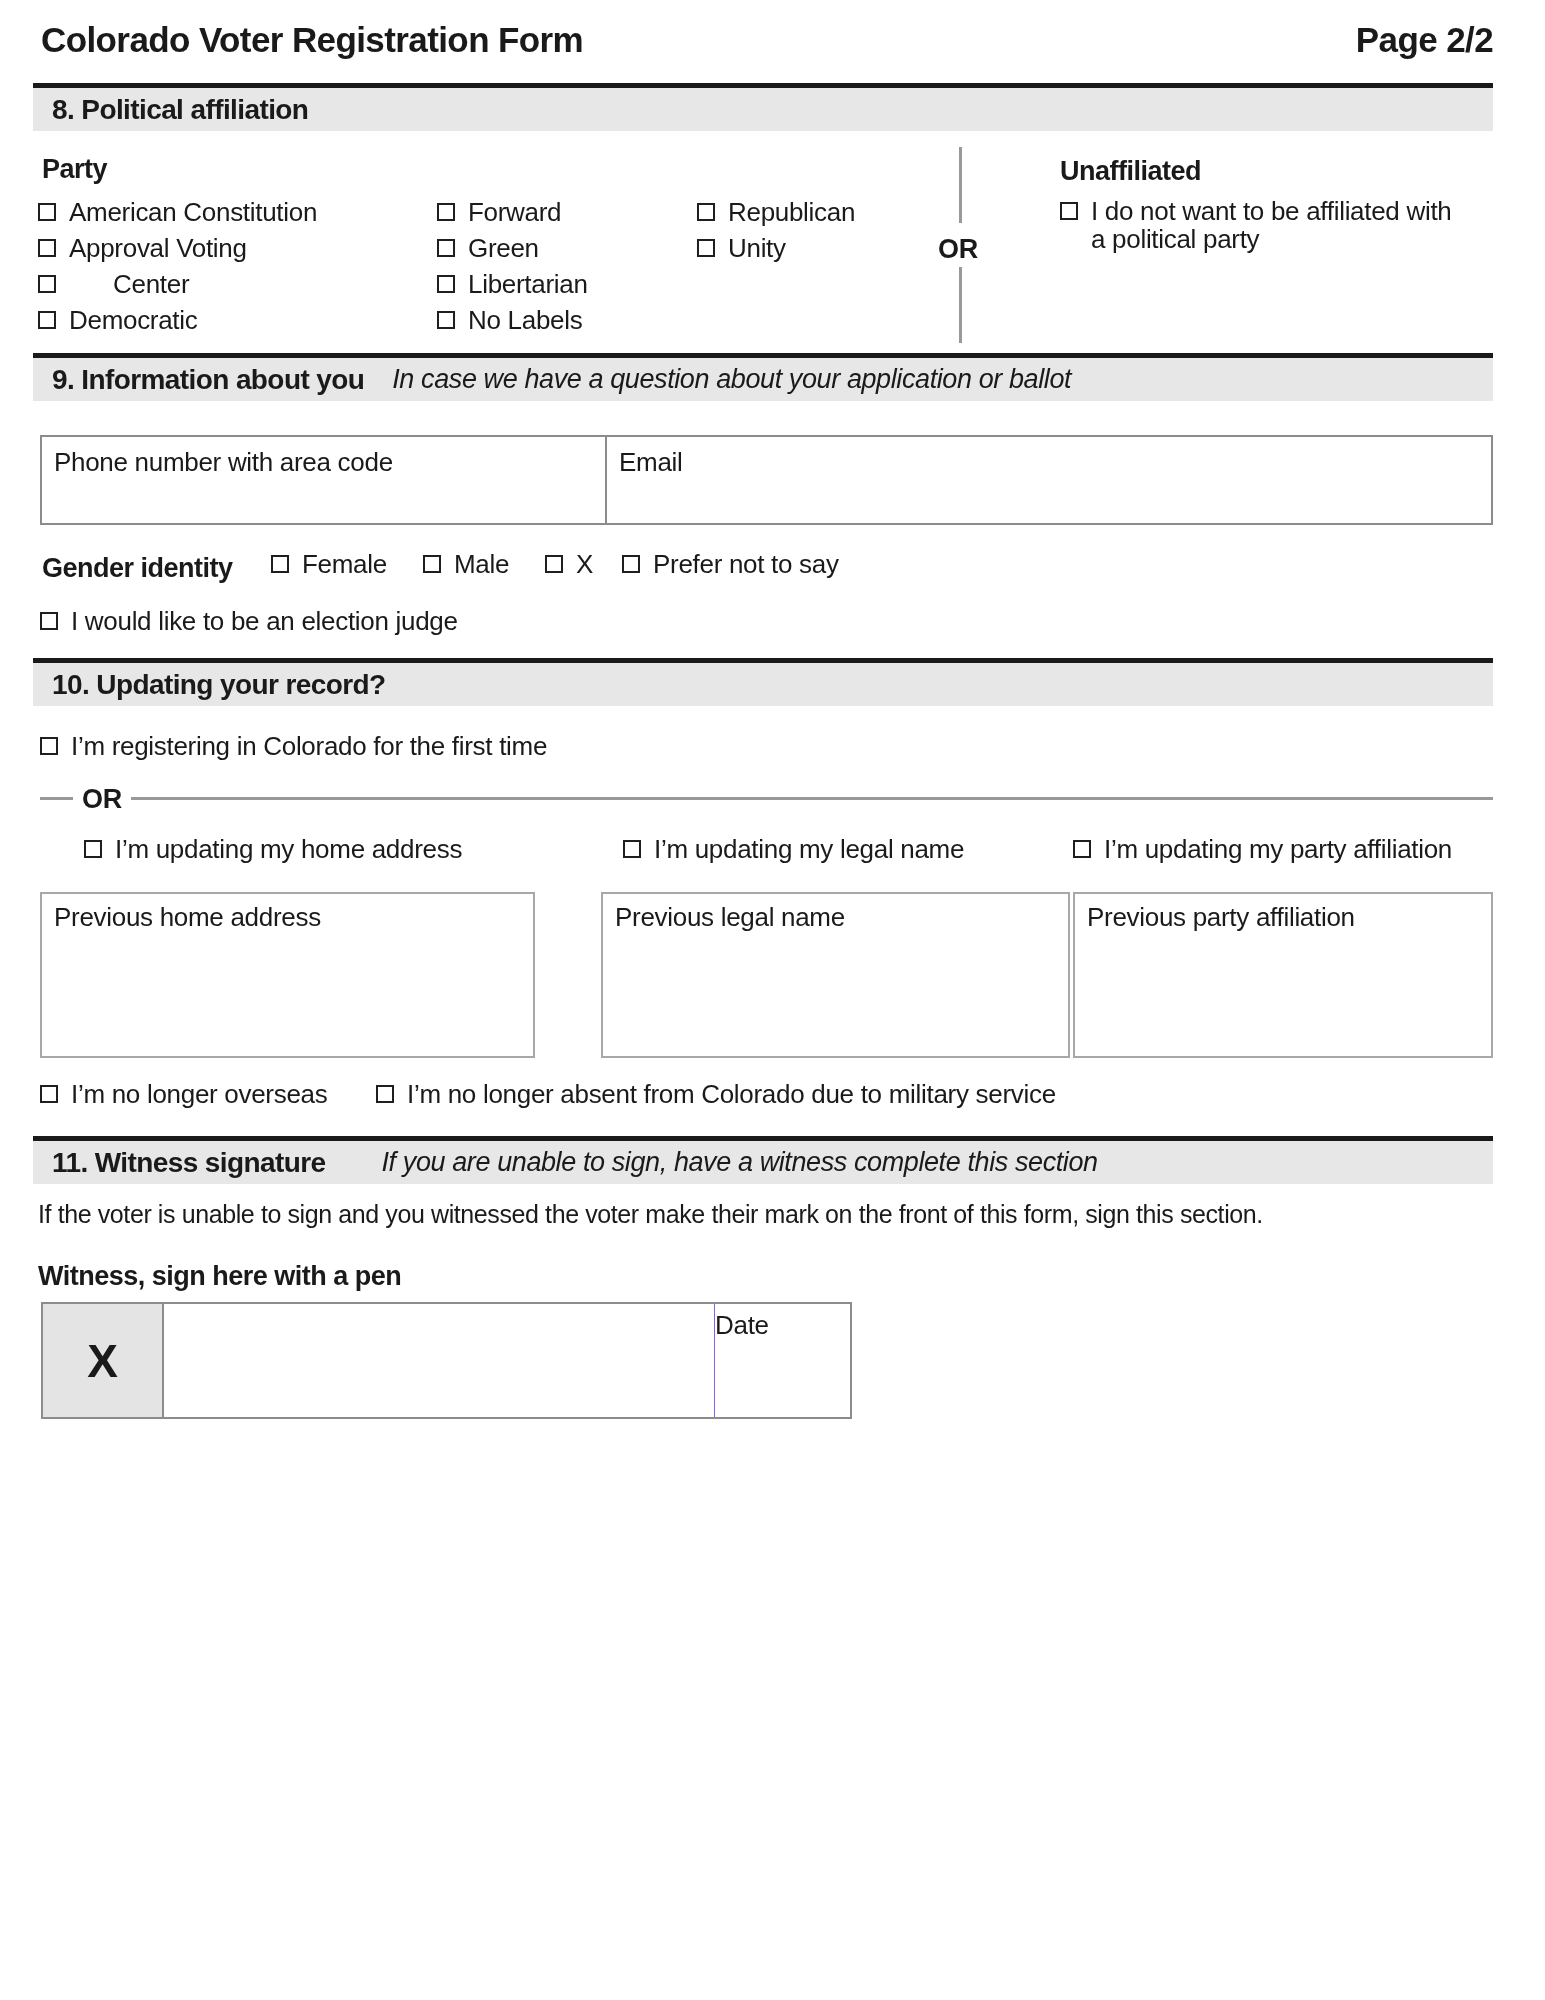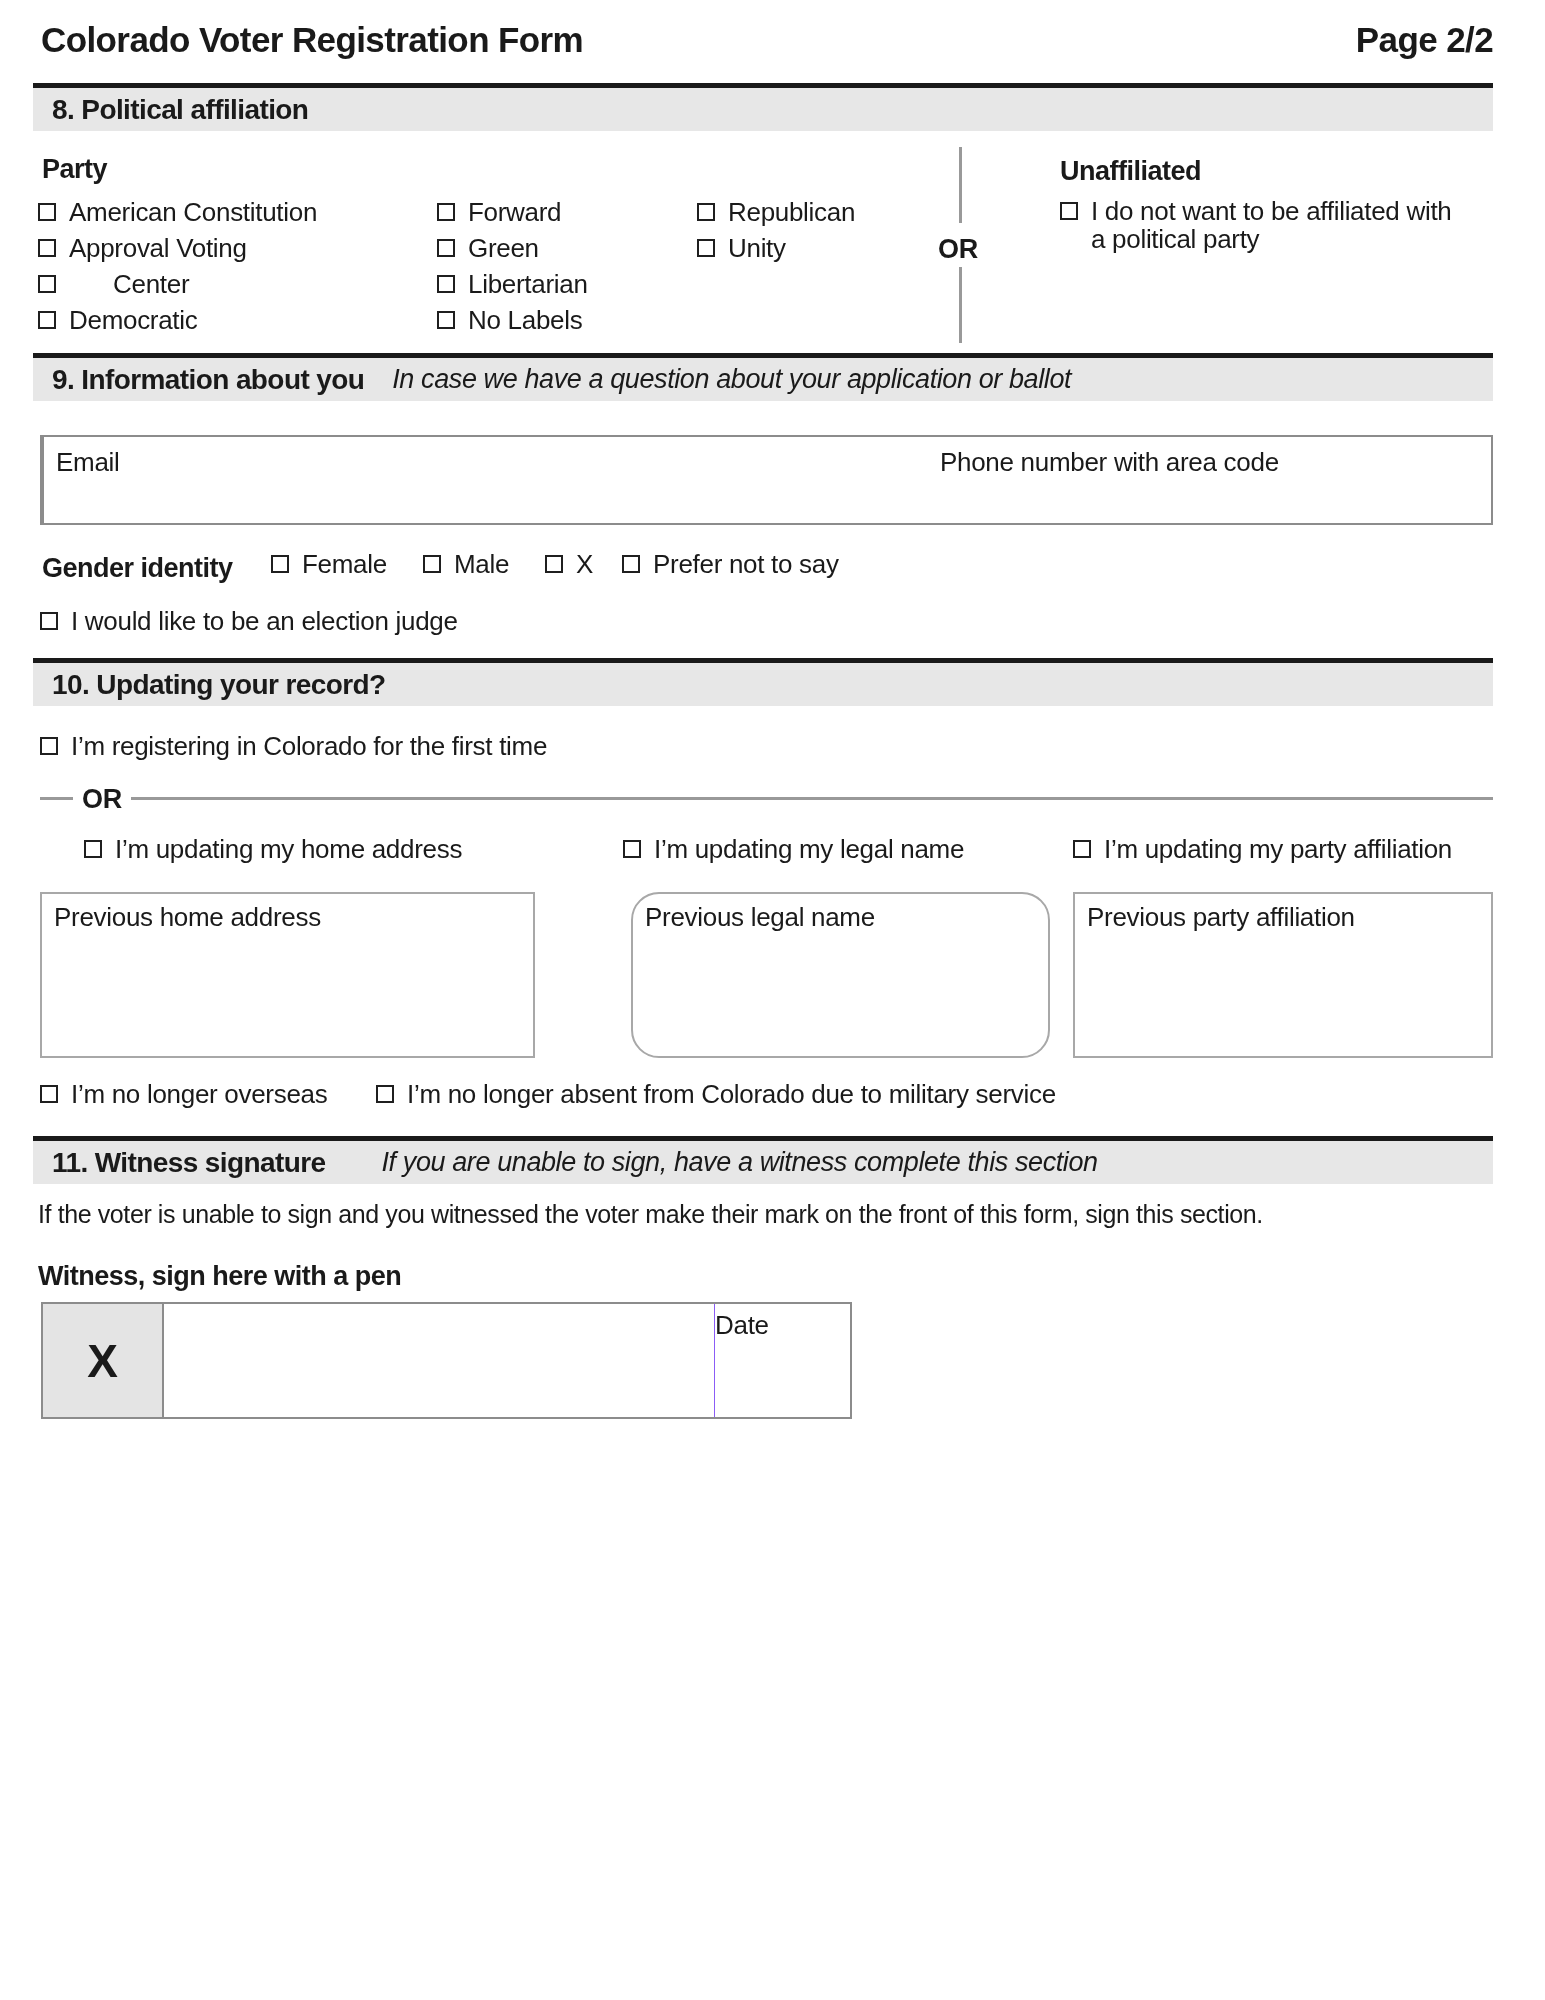--- a/index.html
+++ b/index.html
@@ -100,25 +100,25 @@
   <span style="font-size:26px; width:362px; line-height:28px;">I do not want to be affiliated with a political party</span>
 </div>
 
 <div class="sec-line" style="top:353px;"></div>
 <div class="sec-bar" style="top:358px;">
   <span class="sec-title">9. Information about you</span>
   <span class="sec-sub" style="margin-left:28px;">In case we have a question about your application or ballot</span>
 </div>
 
 <div class="abs fieldbox" style="left:40px; top:435px; width:1453px; height:90px; display:flex;">
+  <div style="width:563px; padding:10px 12px;">
+    <span class="fieldlabel">Phone number with area code</span>
+  </div>
   <div style="flex:1; border-left:2px solid #8c8c8c; padding:10px 12px;">
     <span class="fieldlabel">Email</span>
-  </div>
-  <div style="width:563px; padding:10px 12px;">
-    <span class="fieldlabel">Phone number with area code</span>
   </div>
 </div>
 
 <div class="abs subhead" style="left:42px; top:553px;">Gender identity</div>
 <div class="opt" style="left:271px; top:551px;">
   <span class="cb"></span>
   <span class="lbl">Female</span>
   </div>
 <div class="opt" style="left:423px; top:551px;">
   <span class="cb"></span>
@@ -160,21 +160,21 @@
   <span class="cb"></span>
   <span class="lbl">I’m updating my legal name</span>
   </div>
 <div class="opt" style="left:1073px; top:836px;">
   <span class="cb"></span>
   <span class="lbl">I’m updating my party affiliation</span>
   </div>
 
 <div class="prevbox" style="left:40px; width:495px;">
   <span class="fieldlabel">Previous home address</span></div>
-<div class="prevbox" style="left:631px; width:419px;border-radius:28px;">
+<div class="prevbox" style="left:601px; width:469px;">
   <span class="fieldlabel">Previous legal name</span></div>
 <div class="prevbox" style="left:1073px; width:420px;">
   <span class="fieldlabel">Previous party affiliation</span></div>
 
 <div class="opt" style="left:40px; top:1081px;">
   <span class="cb"></span>
   <span class="lbl">I’m no longer overseas</span>
   </div>
 <div class="opt" style="left:376px; top:1081px;">
   <span class="cb"></span>

